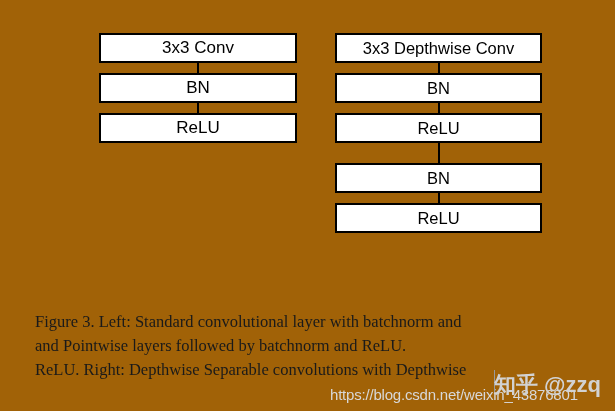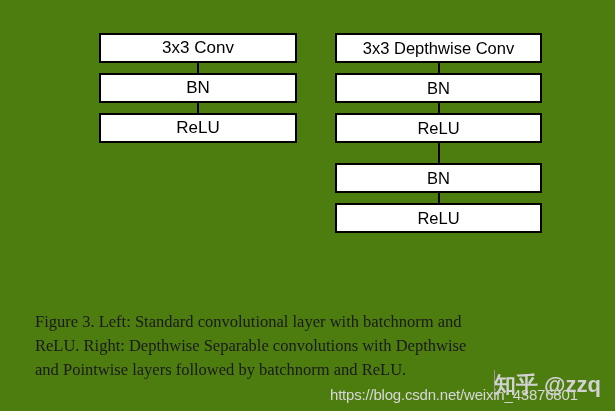--- a/index.html
+++ b/index.html
@@ -4,21 +4,21 @@
 <style>
   html, body {
     margin: 0;
     padding: 0;
     background: #ffffff;
   }
   #page {
     position: relative;
     width: 615px;
     height: 411px;
-    background: #4d7c0f;
+    background: #a16207;
     overflow: hidden;
     font-family: "Liberation Sans", sans-serif;
   }
 
   
   .diagram {
     position: absolute;
     left: 0;
     top: 0;
     width: 615px;
@@ -154,21 +154,21 @@
       <div class="connector"></div>
       <div class="node">
         <span>ReLU</span>
       </div>
     </div>
 
   </div>
 
   <div class="caption">
     <span class="line">Figure 3. Left: Standard convolutional layer with batchnorm and</span>
+    <span class="line">and Pointwise layers followed by batchnorm and ReLU.</span>
     <span class="line">ReLU. Right: Depthwise Separable convolutions with Depthwise</span>
-    <span class="line">and Pointwise layers followed by batchnorm and ReLU.</span>
   </div>
 
   <div class="wm-url">https://blog.csdn.net/weixin_43876801</div>
   <div class="wm-caret"></div>
   <div class="wm-zhihu">知乎 @zzq</div>
 
 </div>
 
 </body></html>

